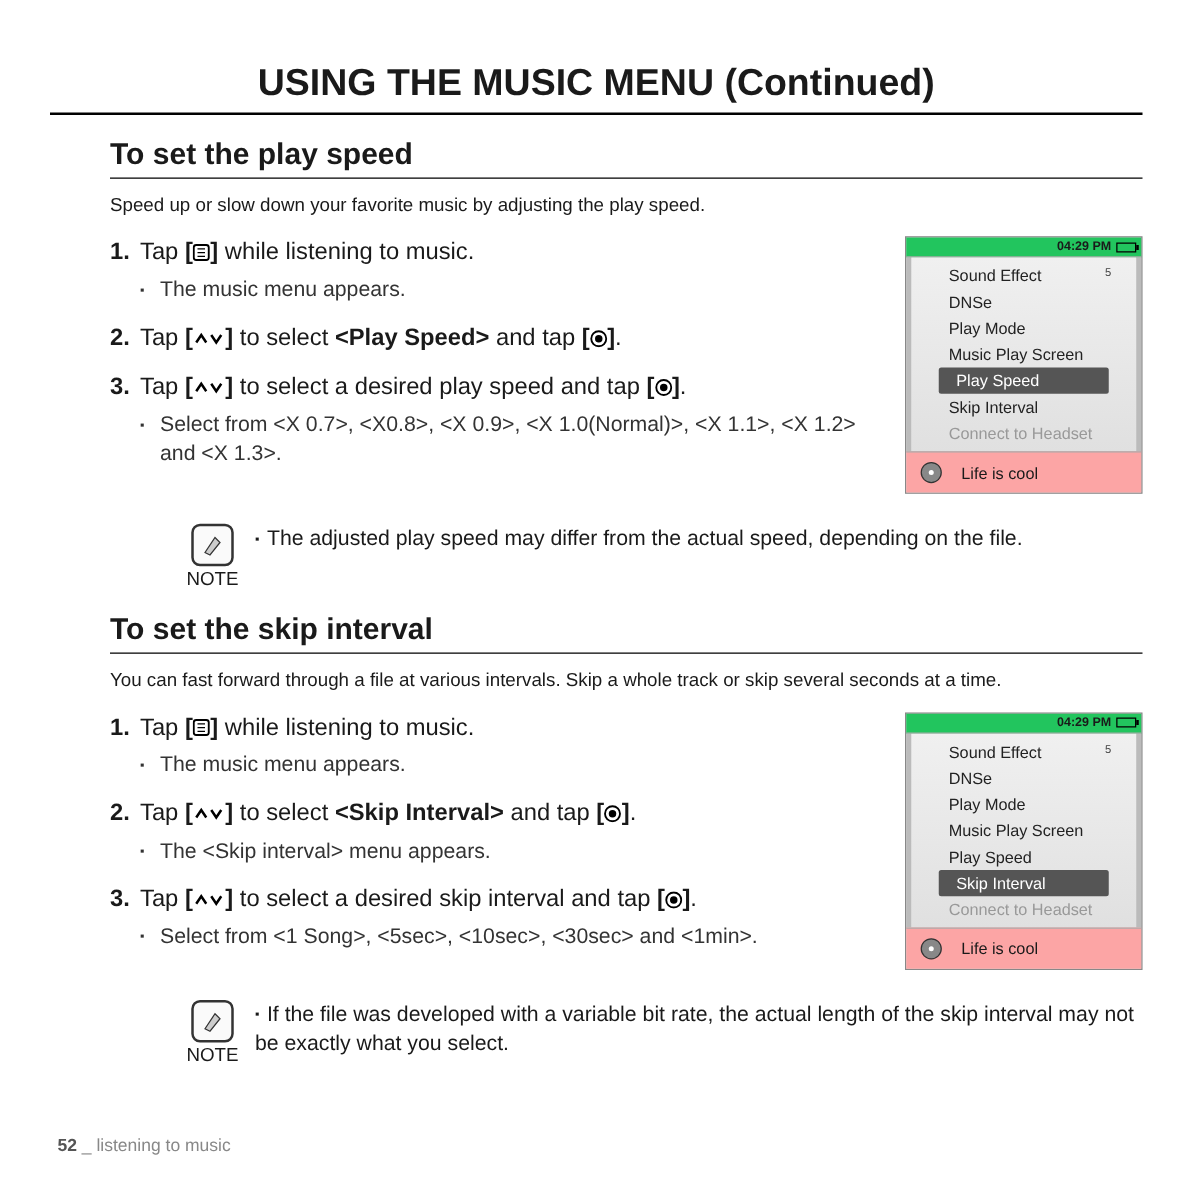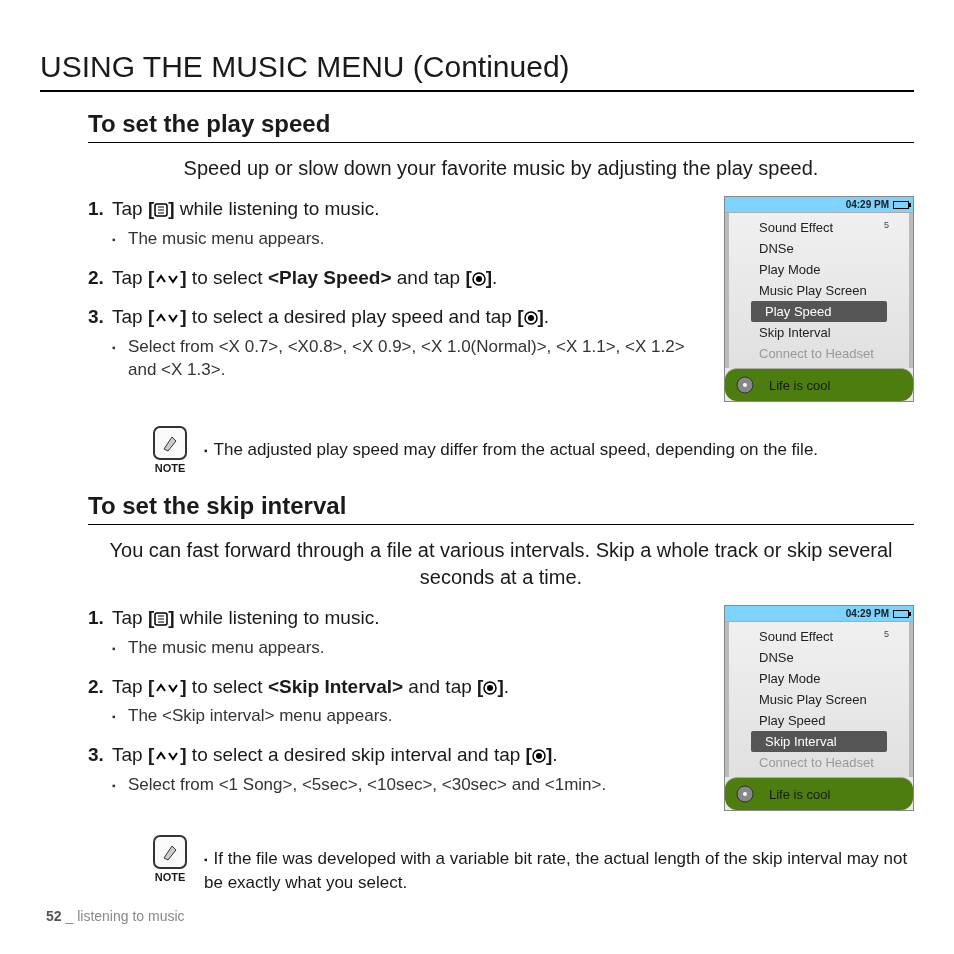--- a/index.html
+++ b/index.html
@@ -7,41 +7,41 @@
     font-family: Arial, Helvetica, sans-serif;
     background: #fff;
     width: 954px;
     height: 954px;
     padding: 50px 40px 30px 40px;
     color: #1a1a1a;
     position: relative;
   }
   .page-title {
     font-size: 30px;
-    font-weight: normal;
+    font-weight: bold;
     border-bottom: 2px solid #000;
     padding-bottom: 6px;
     margin-bottom: 18px;
+    text-align: center;
   }
   .section {
     margin-left: 48px;
     margin-bottom: 24px;
   }
   .section-title {
     font-size: 24px;
     font-weight: bold;
     border-bottom: 1.5px solid #000;
     padding-bottom: 4px;
     margin-bottom: 12px;
   }
   .intro {
-    font-size: 20px;
+    font-size: 15px;
     margin-bottom: 14px;
     line-height: 1.35;
-    text-align: center;
   }
   .content-row {
     display: flex;
     gap: 18px;
     align-items: flex-start;
   }
   .steps {
     flex: 1;
   }
   ol { list-style: none; }
@@ -99,29 +99,28 @@
     width: 34px;
     height: 34px;
     border: 2px solid #333;
     border-radius: 7px;
     display: flex;
     align-items: center;
     justify-content: center;
     background: #fafafa;
   }
   .note-label {
-    font-size: 11px;
-    font-weight: bold;
+    font-size: 15px;
+    font-weight: normal;
     margin-top: 2px;
   }
   .note-text {
     flex: 1;
     font-size: 17px;
     line-height: 1.4;
-    margin-top: 12px;
   }
   .note-text .sub-bullet::before {
     content: "▪";
     font-size: 10px;
     margin-right: 6px;
     vertical-align: middle;
   }
   
   .device {
     width: 190px;
@@ -130,21 +129,21 @@
     font-size: 13px;
     position: relative;
     flex-shrink: 0;
   }
   .device-status {
     display: flex;
     justify-content: flex-end;
     align-items: center;
     gap: 4px;
     padding: 2px 4px;
-    background: #7dd3fc;
+    background: #22c55e;
     border-bottom: 1px solid #aaa;
     font-size: 10px;
     font-weight: bold;
     text-align: center;
   }
   .battery {
     width: 16px;
     height: 8px;
     border: 1px solid #000;
     position: relative;
@@ -189,23 +188,22 @@
     position: absolute;
     right: 4px;
     font-size: 9px;
     color: #444;
   }
   .now-playing {
     display: flex;
     align-items: center;
     gap: 8px;
     padding: 6px 8px;
-    background: #4d7c0f;
+    background: #fca5a5;
     border-top: 1px solid #aaa;
-    border-radius: 12px;
   }
   .disc-icon {
     width: 28px;
     height: 20px;
   }
   .footer {
     position: absolute;
     bottom: 30px;
     left: 46px;
     font-size: 14px;

